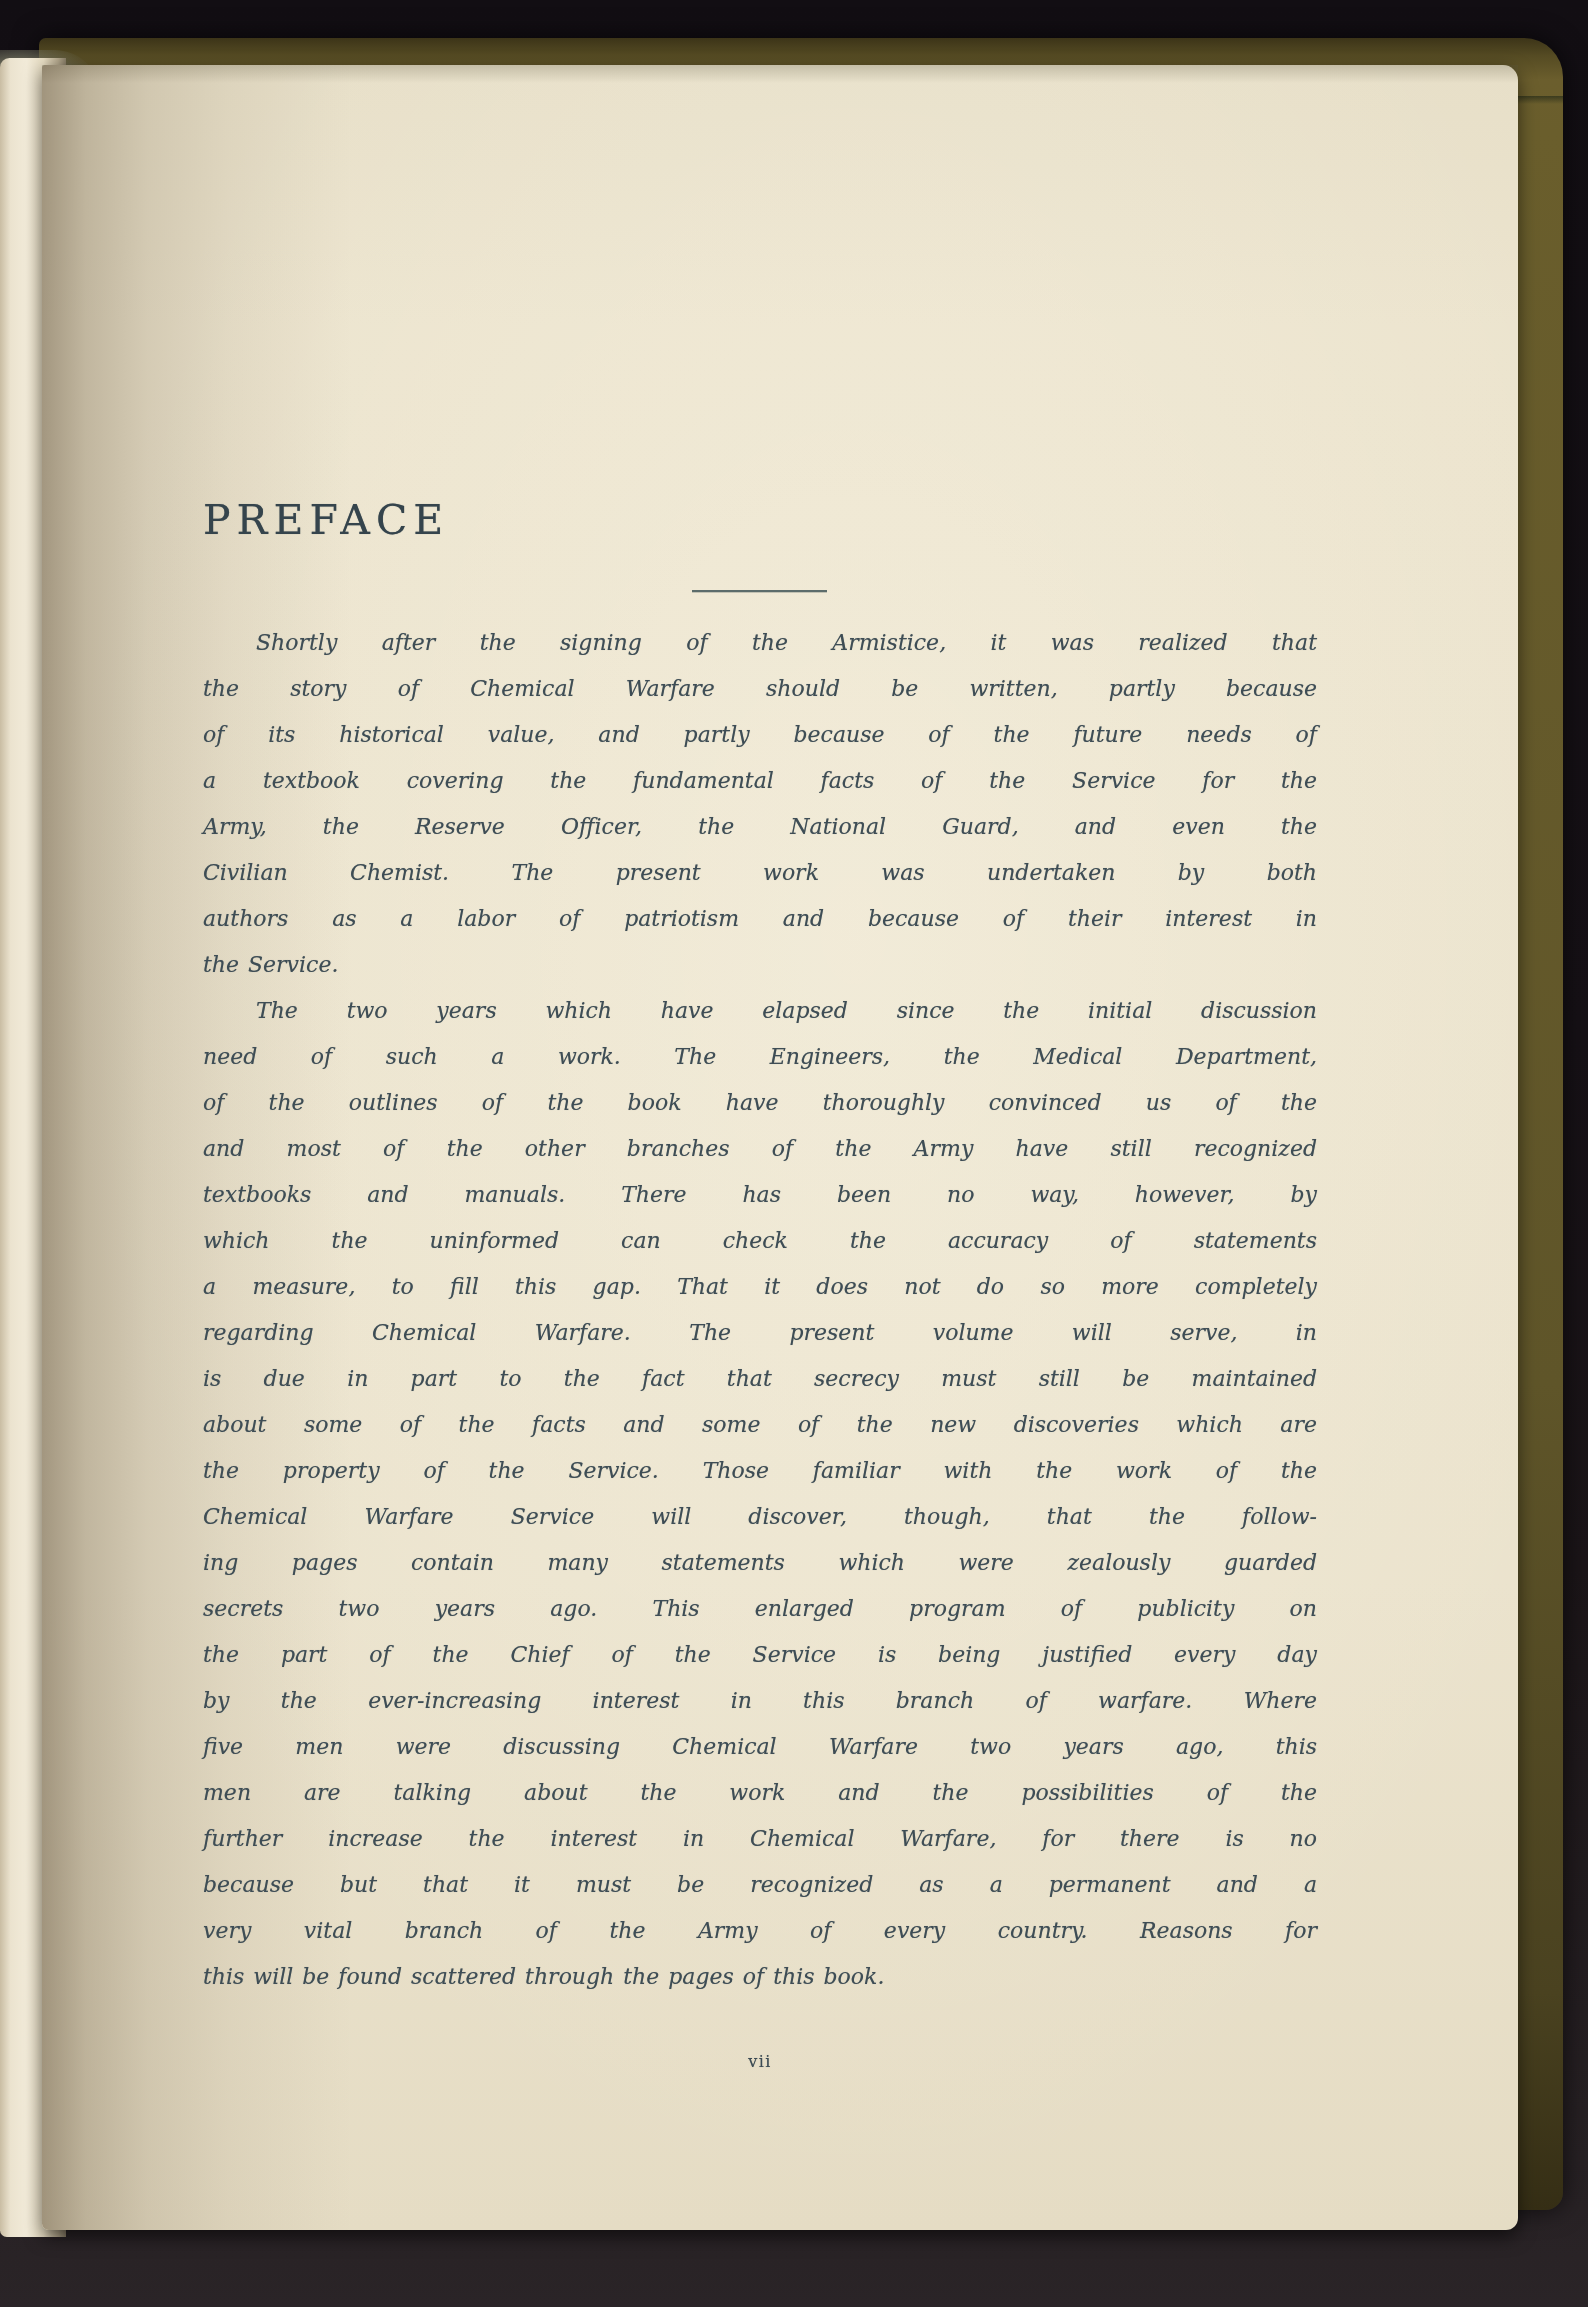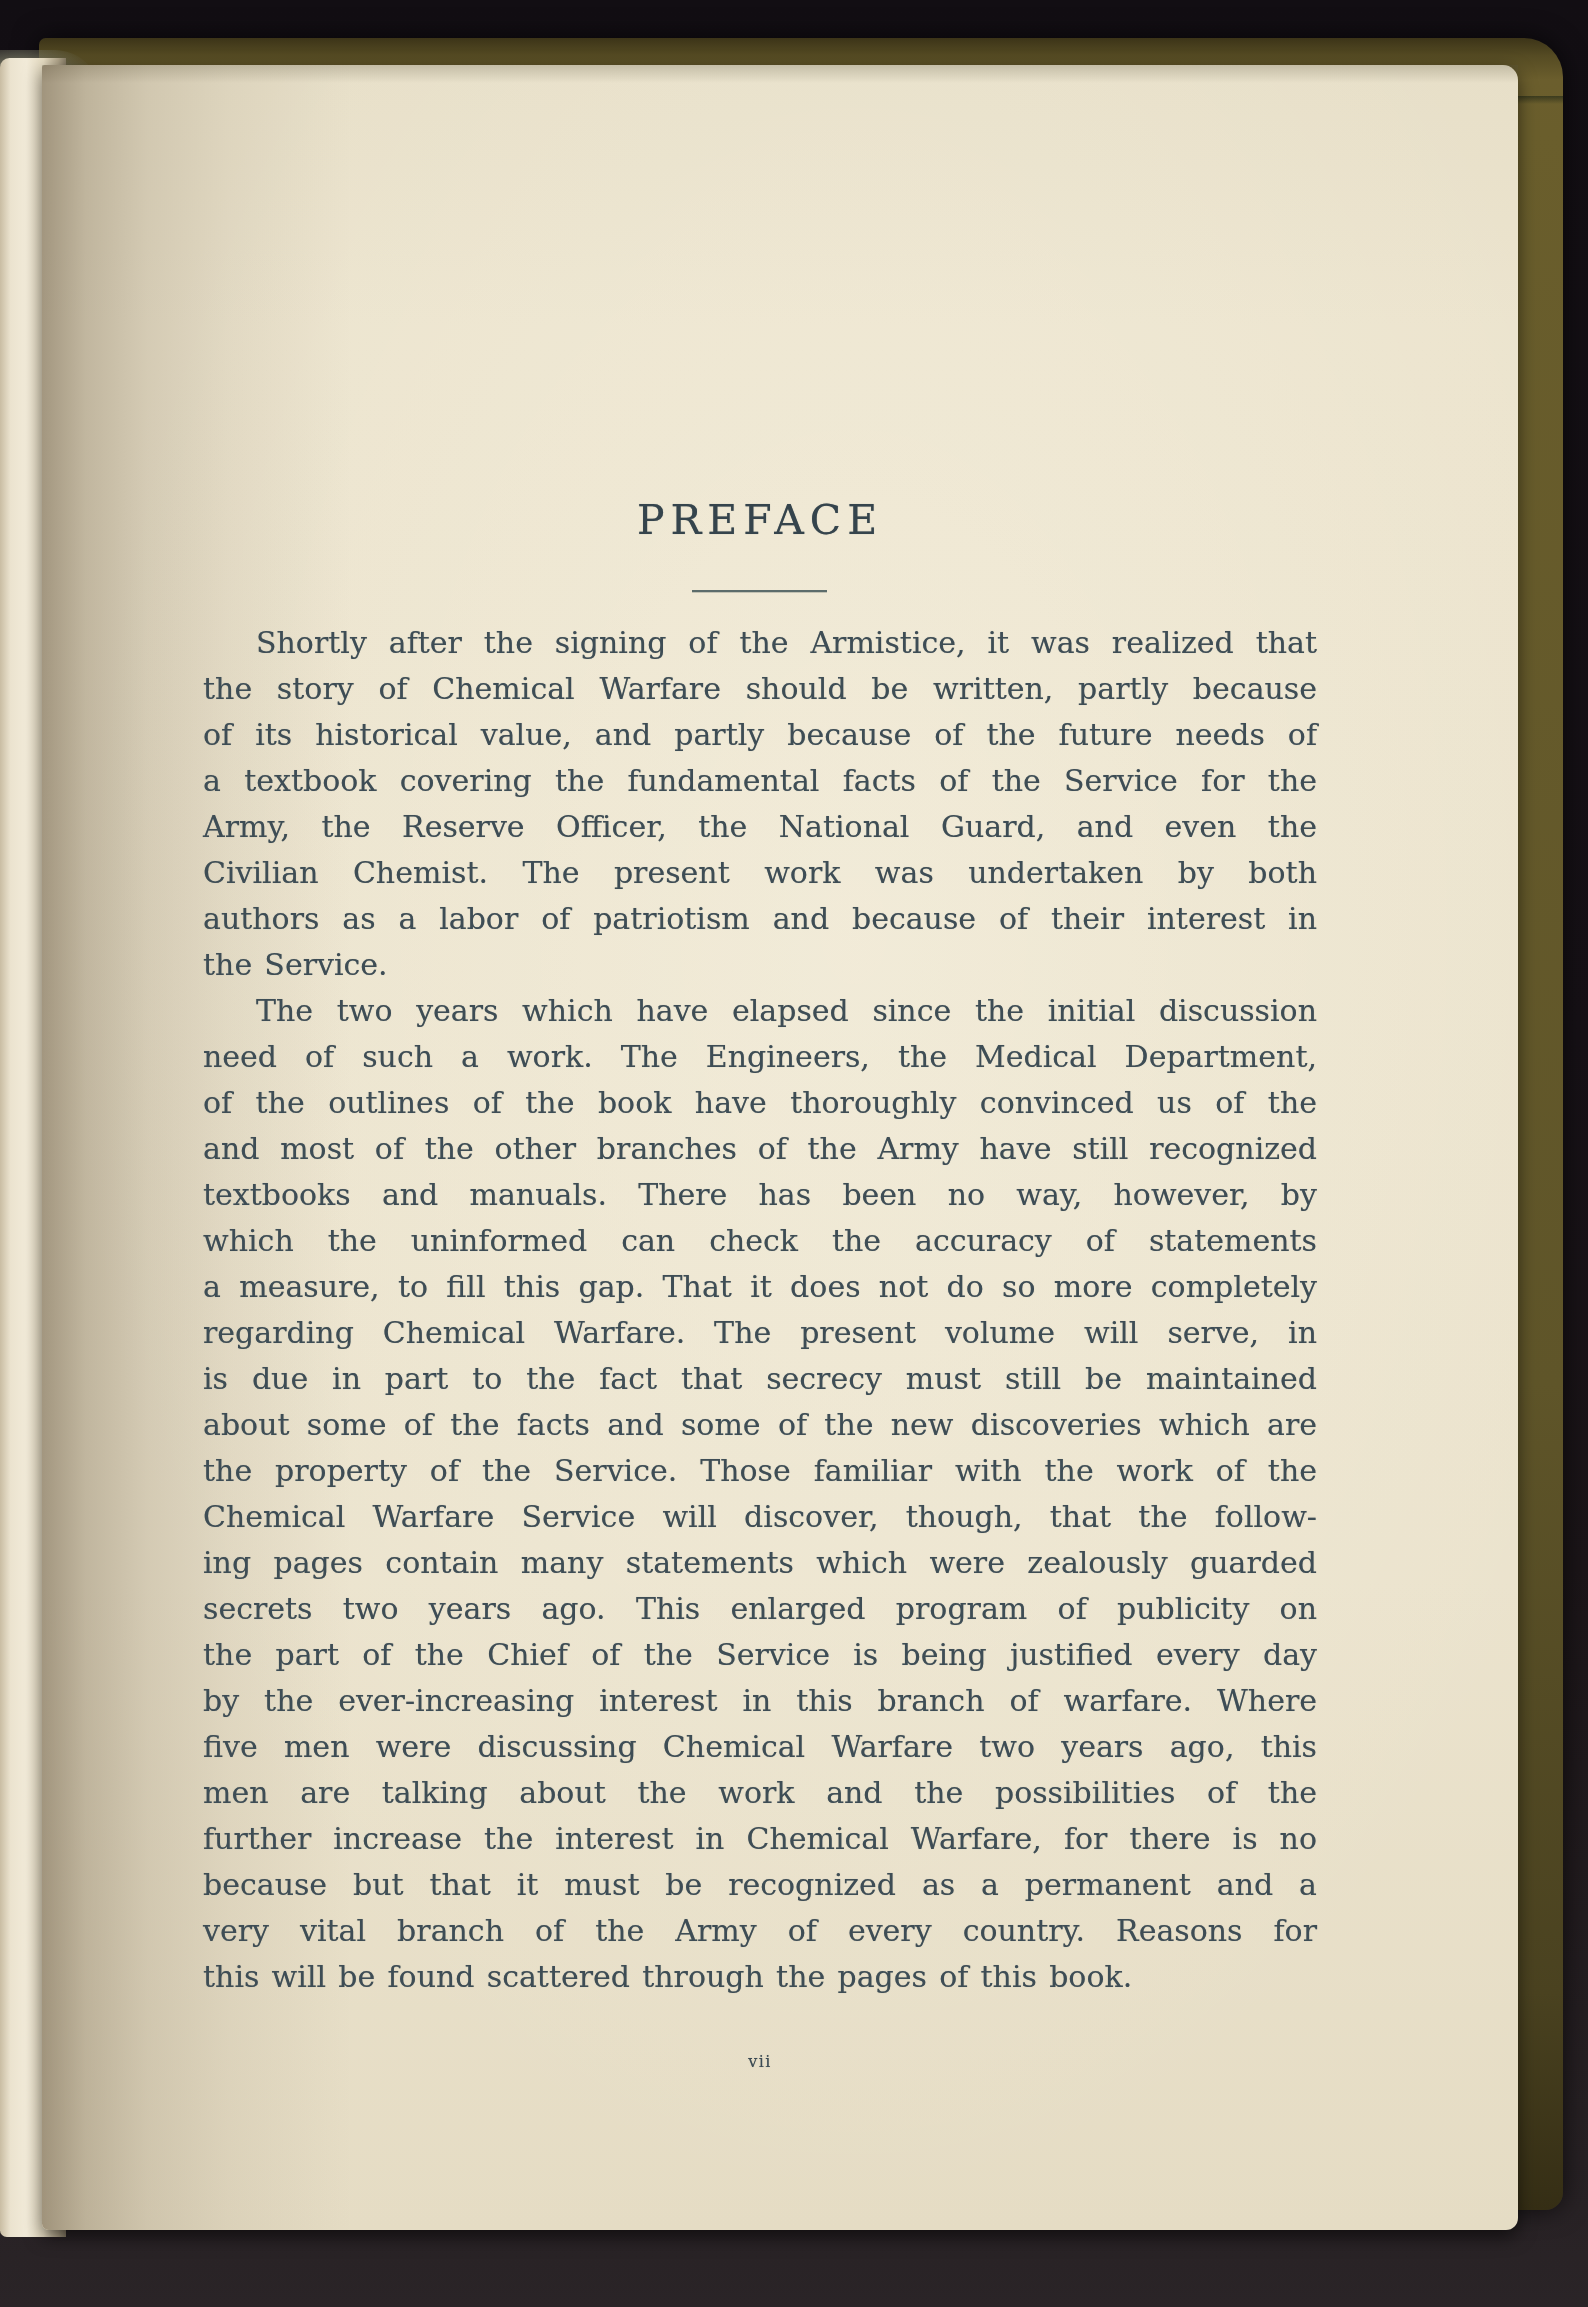--- a/index.html
+++ b/index.html
@@ -63,36 +63,36 @@
     pointer-events:none;
   }
   .topshade{
     position:absolute;left:0;top:0;width:100%;height:17.6px;
     background:linear-gradient(180deg,rgba(90,85,60,.25),rgba(90,85,60,0));
     pointer-events:none;
   }
   .content{position:absolute;left:161px;top:0;width:1114px;height:100%;color:var(--ink);}
   .title{
     position:absolute;left:0;top:432px;width:100%;
-    text-align:center;
     font-size:41px;line-height:47px;font-weight:400;
     letter-spacing:6px;
     color:#35444c;
     text-shadow:0 0 0.7px rgba(53,68,76,.6);
   }
   .rule{
     position:absolute;left:50%;top:525px;width:135px;height:2px;margin-left:-68px;
     background:var(--rule);
     box-shadow:0 0.7px 0 rgba(60,76,76,.35);
   }
   .paragraphs{
     position:absolute;left:0;top:555px;width:100%;
-    font-size:30px;line-height:46px;
+    font-size:22px;line-height:46px;
     word-spacing:.09em;
     text-shadow:0 0 0.7px rgba(62,77,85,.45);
+    font-style:italic;
   }
   .line{
     text-align:justify;
     text-align-last:justify;
   }
   .line.indent{padding-left:53px;}
   .line.para-end{text-align-last:left;}
   .folio{
     position:absolute;left:0;top:1987px;width:100%;
     text-align:center;font-size:16px;letter-spacing:1.4px;color:#3c4b53;

